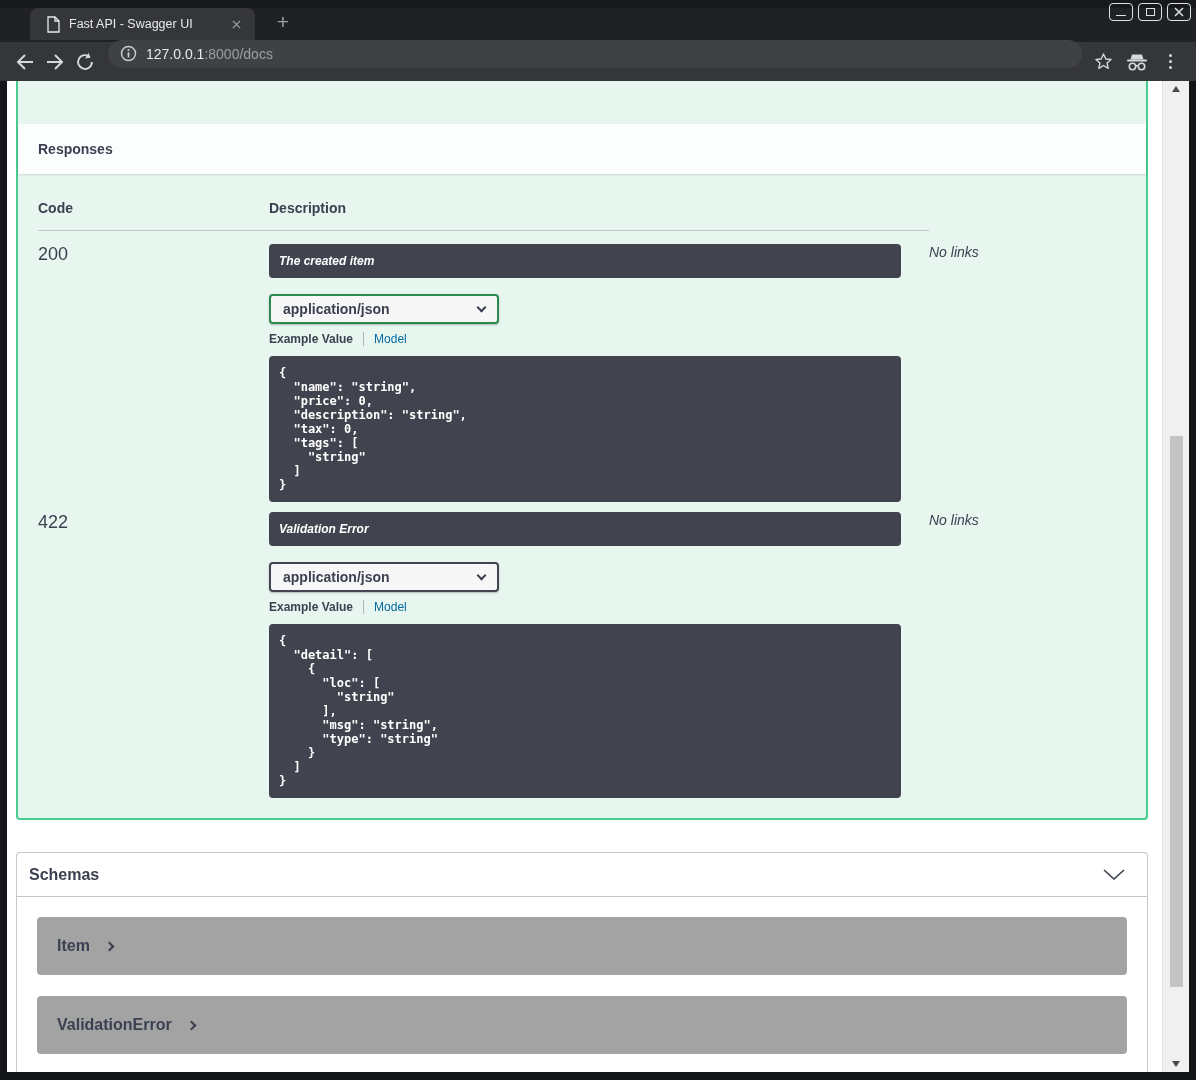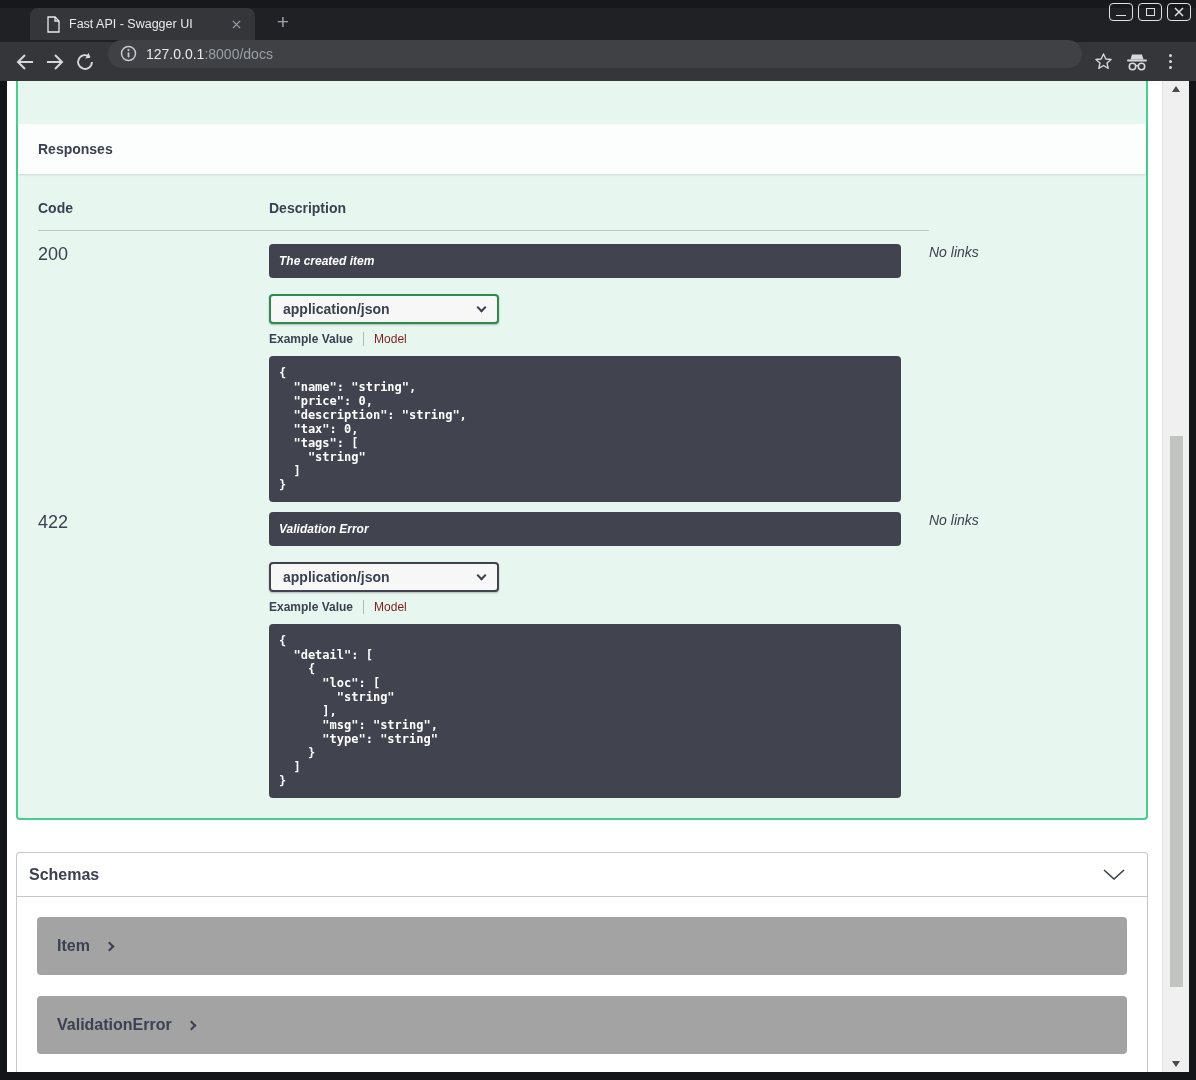--- a/index.html
+++ b/index.html
@@ -93,21 +93,21 @@
   .media-select.accept { border-color:#2d8a4e; }
   .chev-down {
     width:7px; height:7px; border-right:2px solid #3b4151; border-bottom:2px solid #3b4151;
     transform:rotate(45deg); margin-top:-4px;
   }
   .accept-note { margin-top:3px; font-size:12px; color:#2d8a4e; }
   .accept-note .mono { font-family:"DejaVu Sans Mono", monospace; }
   .ev-tabs { margin-top:8px; display:flex; align-items:center; }
   .tab-example { font-size:12px; font-weight:bold; color:#3b4151; }
   .tab-divider { width:1px; height:14px; background:rgba(0,0,0,0.25); margin:0 10px; }
-  .tab-model { font-size:12px; color:#7f1d1d; }
+  .tab-model { font-size:12px; color:#0369a1; }
   .code-pre {
     margin-top:10px; width:632px; background:#41444e; border-radius:4px; padding:10px;
     color:#fff; font-family:"DejaVu Sans Mono", monospace;
     font-size:12px; font-weight:bold; line-height:14px; white-space:pre;
   }
 
   
   .models {
     margin-top:32px; background:#fff;
     border:1px solid rgba(59,65,81,0.3); border-radius:4px;

